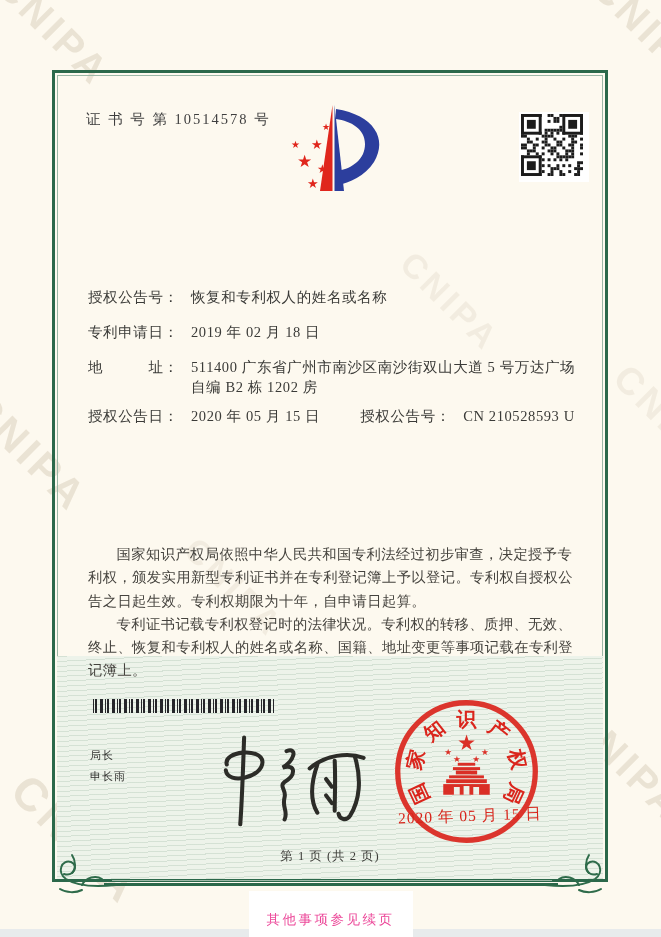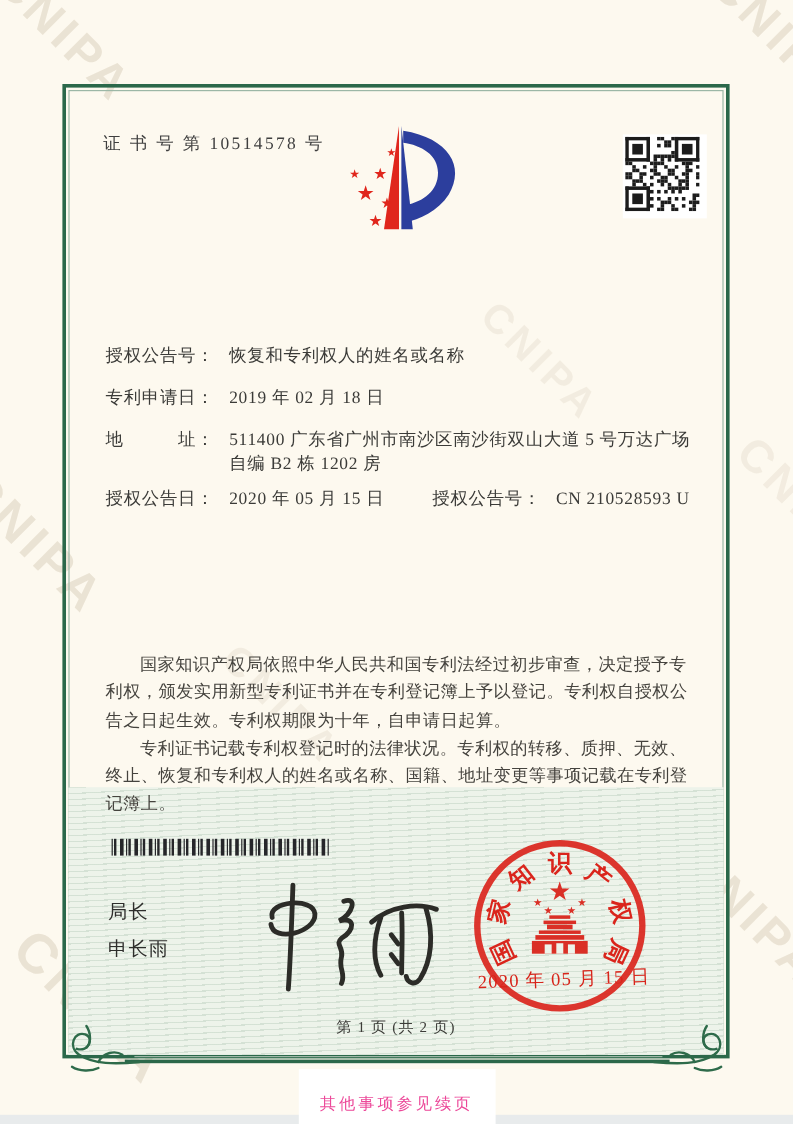--- a/index.html
+++ b/index.html
@@ -33,21 +33,21 @@
   .paras{position:absolute;left:88px;top:543px;width:492px;font-size:14.3px;
          line-height:1.63;color:#45433e;letter-spacing:.4px;}
   .paras p{margin:0;text-indent:2em;}
   
   .waveband{position:absolute;left:57px;top:656px;width:546px;height:223px;
             background:#edf3ea;z-index:0;}
   .waveband:before{content:"";position:absolute;inset:0;
     background:repeating-linear-gradient(177deg,rgba(125,162,136,.22) 0 1px,transparent 1px 5px);}
   .barcode{position:absolute;left:93px;top:699px;height:14px;display:flex;align-items:stretch;z-index:1;}
   .barcode div{background:#26262a;height:100%;}
-  .officer{position:absolute;left:90px;top:745px;font-size:16px;line-height:1.95;
+  .officer{position:absolute;left:90px;top:745px;font-size:11px;line-height:1.95;
            color:#2e2e2c;z-index:1;letter-spacing:1px;}
   .signature{position:absolute;left:196px;top:726px;z-index:1;}
   .signature path{fill:none;stroke:#2c2c28;stroke-width:4.2;stroke-linecap:round;}
   
   .seal{position:absolute;left:389px;top:694px;width:155px;height:155px;z-index:2;color:#da251c;}
   .seal-char{font-size:20.5px;font-weight:bold;fill:currentColor;
              font-family:"Liberation Serif","DejaVu Serif",serif;}
   .seal-date{position:absolute;left:390px;top:806px;width:160px;text-align:center;z-index:3;
              color:#d8251b;font-size:15.5px;letter-spacing:1px;transform:rotate(-2deg);}
   

